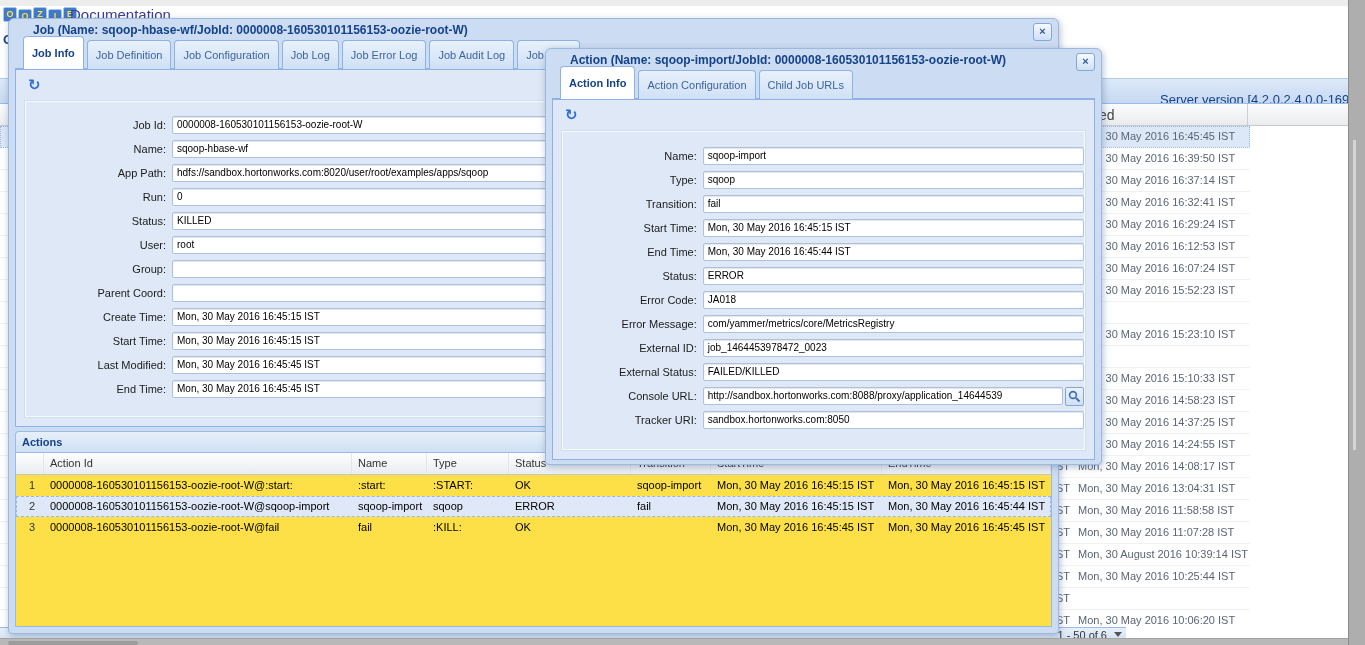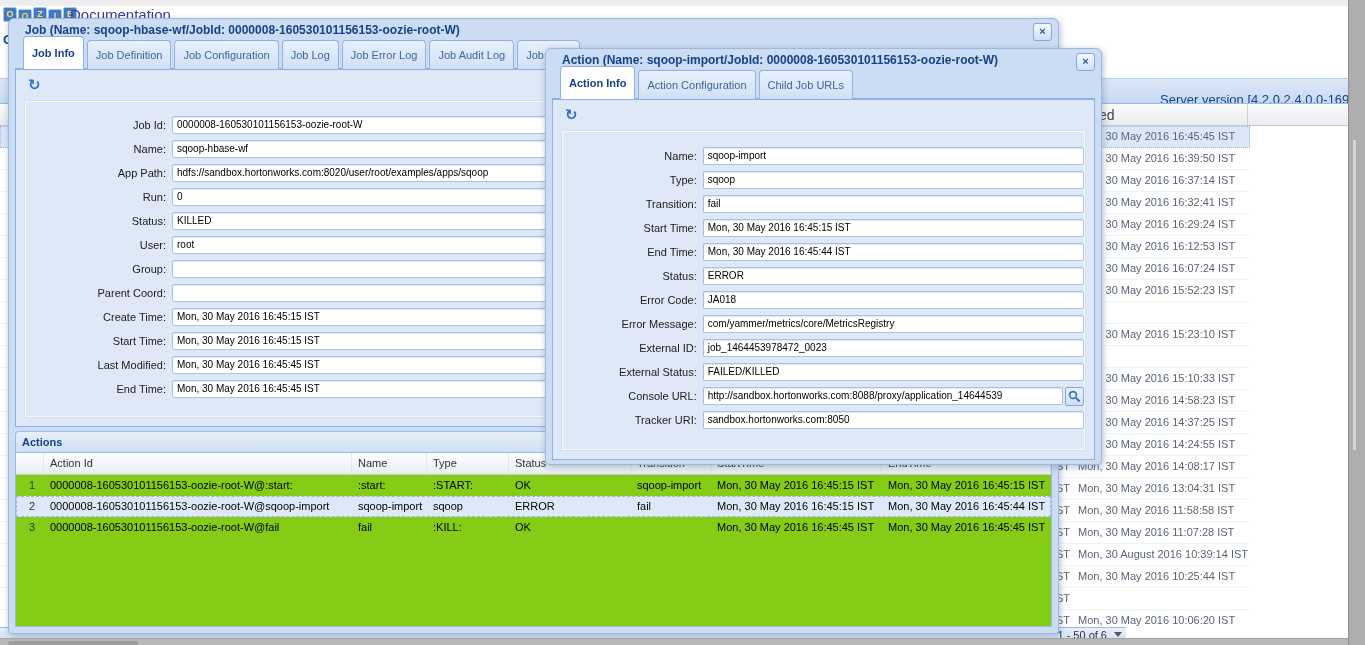--- a/index.html
+++ b/index.html
@@ -33,21 +33,21 @@
   .paging-caret{width:0;height:0;border-left:4px solid transparent;border-right:4px solid transparent;
                 border-top:5px solid #555;margin:0 4px 0 7px;}
   .v-strip{position:absolute;left:1348px;top:0;width:17px;height:645px;background:#aeaeae;border-left:1px solid #8c8c8c;z-index:30;}
   .v-thumb{position:absolute;left:4px;top:140px;width:3px;height:310px;background:#d4d4d4;}
   .h-strip{position:absolute;left:0;top:638px;width:1348px;height:7px;background:#b8b8b8;border-top:1px solid #a3a3a3;z-index:30;}
   .h-thumb{position:absolute;left:8px;top:2px;width:130px;height:4px;background:#9c9c9c;border-radius:2px;}
 
   
   .window{position:absolute;background:#ccdcf2;border:1px solid #9cb8dd;border-radius:6px 6px 4px 4px;
           box-shadow:1px 2px 7px rgba(70,95,140,.4);}
-  .titlebar{height:24px;padding:0 16px;font-size:12px;font-weight:bold;line-height:23px;color:#15428b;
+  .titlebar{height:24px;padding:0 24px;font-size:12px;font-weight:bold;line-height:23px;color:#15428b;
             white-space:nowrap;overflow:hidden;}
   .close-btn{position:absolute;top:4px;right:6px;width:17px;height:16px;border:1px solid #86a7d3;border-radius:3px;
              background:linear-gradient(#f5f9fe,#cfe0f4);color:#2d5a9e;font-weight:bold;font-size:11px;
              line-height:14px;text-align:center;cursor:pointer;}
   .tabstrip{position:relative;margin:0 6px;height:26px;display:flex;align-items:flex-end;gap:3px;padding-left:8px;}
   .tabstrip::after{content:"";position:absolute;left:0;right:0;bottom:0;height:1px;background:#8db2e3;}
   .tab{position:relative;z-index:1;border:1px solid #8db2e3;border-bottom:none;border-radius:4px 4px 0 0;
        padding:4px 8px;height:20px;line-height:20px;font-size:11px;color:#3e64a0;
        background:linear-gradient(#e8f1fc,#cfe0f5);white-space:nowrap;cursor:pointer;}
   .tab.active{background:#fff;font-weight:bold;color:#15428b;height:24px;line-height:24px;z-index:2;}
@@ -67,21 +67,21 @@
                width:18px;height:17px;margin-left:2px;border:1px solid #86a7d3;border-radius:2px;
                background:linear-gradient(#eaf2fc,#cfe0f4);cursor:pointer;}
 
   
   #job-win{left:8px;top:18px;width:1049px;height:614px;z-index:10;}
   #job-body{top:50px;height:356px;}
   #job-fields{top:43px;}
   .actions-panel{position:absolute;left:6px;right:6px;top:412px;bottom:6px;}
   .panel-header{height:21px;background:linear-gradient(#e7f0fb,#cddff3);border:1px solid #99bbe8;border-bottom:none;
                 border-radius:4px 4px 0 0;font-size:11px;font-weight:bold;line-height:21px;color:#15428b;padding-left:6px;}
-  .panel-body{position:absolute;left:0;right:0;top:21px;bottom:0;background:#84cc16;border:1px solid #99bbe8;overflow:hidden;}
+  .panel-body{position:absolute;left:0;right:0;top:21px;bottom:0;background:#fde047;border:1px solid #99bbe8;overflow:hidden;}
   .grid-header,.grid-row{display:grid;grid-template-columns:28px 308px 75px 82px 122px 80px 171px 1fr;height:21px;}
   .grid-header{background:linear-gradient(#fcfdfe,#eaedf1);border-bottom:1px solid #c6c6c6;font-size:11px;color:#333;}
   .grid-header>div{padding:0 6px;line-height:20px;border-right:1px solid #e3e5e8;overflow:hidden;white-space:nowrap;cursor:pointer;}
   .grid-row{font-size:11px;color:#000;}
   .grid-row>div{padding:0 6px;line-height:21px;overflow:hidden;white-space:nowrap;}
   .grid-row .num{text-align:right;padding-right:9px;color:#333;}
   .grid-row.selected{background:#dfe8f8;outline:1px dashed #9db8e0;outline-offset:-1px;}
 
   
   #action-win{left:545px;top:48px;width:555px;height:415px;z-index:20;}

